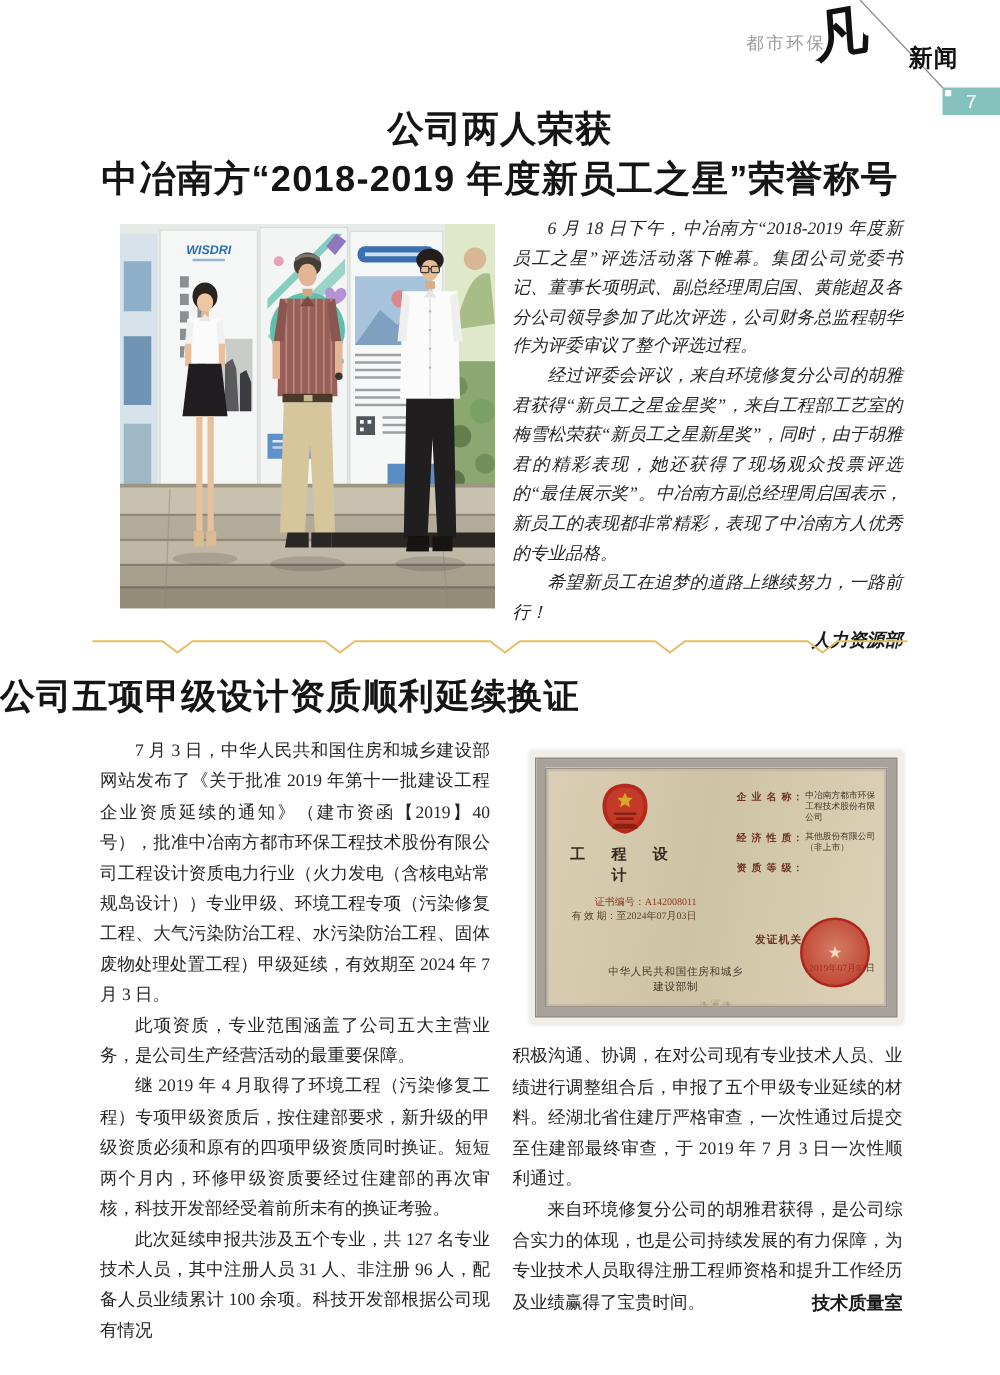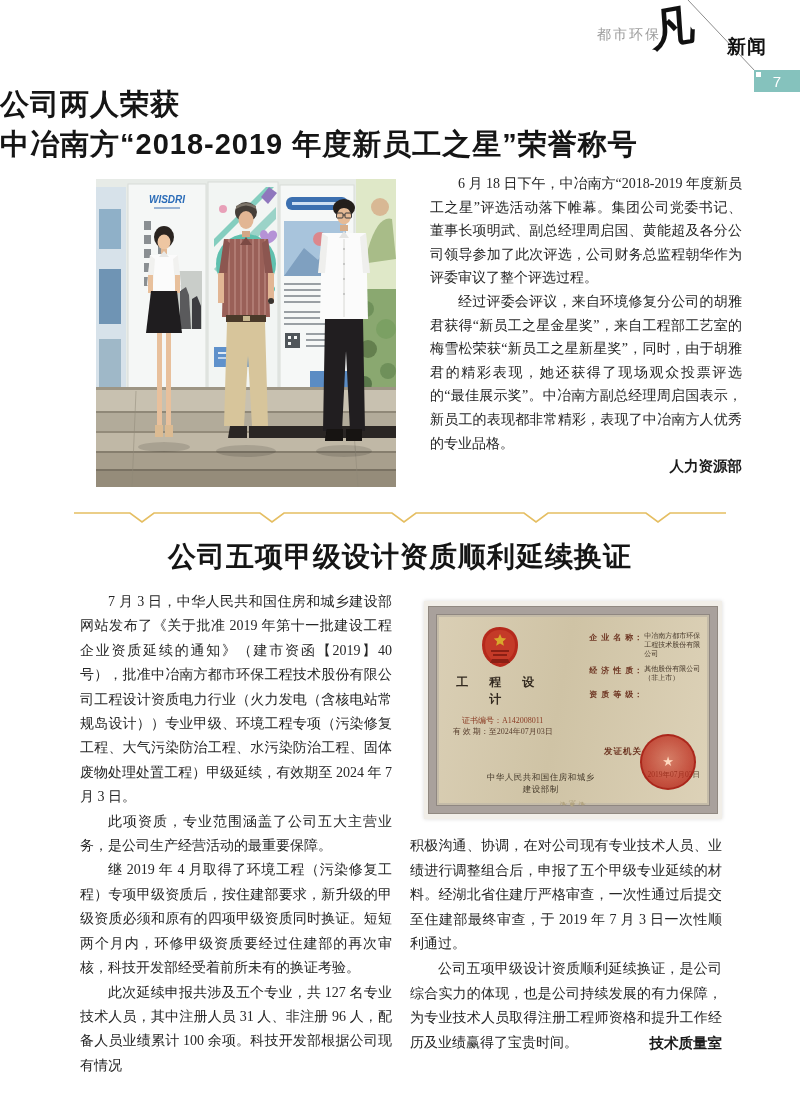--- a/index.html
+++ b/index.html
@@ -14,34 +14,34 @@
     font-family:"DejaVu Serif",serif;color:#111;transform:rotate(-10deg) skewX(-6deg);line-height:1;}
   .section-label{left:727px;top:34px;font-family:"Liberation Sans",sans-serif;
     font-size:19px;font-weight:bold;color:#111;letter-spacing:1px;}
   .page-tab{left:754px;top:70px;width:46px;height:22px;background:#85c2bd;}
   .page-tab .notch{position:absolute;left:2px;top:2px;width:5px;height:5px;background:#ffffff;}
   .page-tab .num{position:absolute;left:0;top:0;width:100%;height:100%;display:flex;
     align-items:center;justify-content:center;color:#ffffff;
     font-family:"Liberation Sans",sans-serif;font-size:15px;}
 
   
-  .a1-title{left:0;top:84px;width:800px;
+  .a1-title{left:0;top:84px;width:800px;text-align:center;
     font-family:"Liberation Sans","DejaVu Sans",sans-serif;font-weight:bold;color:#151515;
     font-size:29px;line-height:40px;letter-spacing:1px;}
   .photo{left:96px;top:179px;width:344px;height:308px;overflow:hidden;}
-  .a1-body{left:430px;top:172px;width:312px;font-size:14px;line-height:23.6px;text-align:justify;}
+  .a1-body{left:410px;top:172px;width:312px;font-size:14px;line-height:23.6px;text-align:justify;font-style:italic;}
   .a1-body p{margin:0;text-indent:2em;}
   .sig{font-family:"Liberation Sans",sans-serif;font-weight:bold;text-align:right;
     font-size:14.5px;color:#1a1a1a;}
 
   
   .divider{left:72px;top:510px;width:656px;height:14px;}
 
   
-  .a2-title{left:0;top:538px;width:800px;text-align:center;
+  .a2-title{left:0;top:538px;width:800px;
     font-family:"Liberation Sans","DejaVu Sans",sans-serif;font-weight:bold;color:#151515;
     font-size:28px;letter-spacing:1px;}
   .a2-left{left:80px;top:590px;width:312px;font-size:14px;line-height:24.4px;text-align:justify;}
   .a2-left p{margin:0;text-indent:2em;}
   .a2-right{left:410px;top:834px;width:312px;font-size:14px;line-height:24.6px;text-align:justify;}
   .a2-right p{margin:0;}
   .a2-right p.indent{text-indent:2em;}
   .sig2{margin-top:-24.6px;}
 
   
@@ -49,21 +49,21 @@
     box-shadow:0 0 4px rgba(0,0,0,0.15);}
   .cert-frame{position:absolute;left:5px;top:6px;right:5px;bottom:6px;
     border:7px solid #a9a19c;
     box-shadow:inset 0 0 0 1px #8f8781, inset 0 0 0 3px #c4bba8, 0 0 0 1px #908880;
     background:linear-gradient(100deg,#dacfb5 0%,#cfc3a5 45%,#ddd2b8 100%);}
   .cert-inner{position:absolute;left:6px;top:4px;right:6px;bottom:4px;display:flex;}
   .cert-left{width:44%;text-align:center;position:relative;}
   .cert-right{width:56%;position:relative;padding-left:2px;box-sizing:border-box;}
   .cert-title1{margin-top:2px;font-weight:bold;font-size:12px;letter-spacing:9px;color:#332a20;}
   .cert-title2{font-weight:bold;font-size:19px;letter-spacing:6px;color:#2c241b;margin-top:2px;}
-  .cert-meta{text-align:center;margin:7px 0 0 6px;font-size:8px;line-height:11px;color:#5a4030;}
+  .cert-meta{text-align:right;margin:7px 0 0 6px;font-size:8px;line-height:11px;color:#5a4030;}
   .cert-no{color:#8a3b24;}
   .cert-issuer{position:absolute;left:0;bottom:6px;width:100%;font-size:8.5px;color:#453a2b;letter-spacing:0.5px;margin-left:41px;}
   .cert-field{display:flex;margin-top:6px;margin-left:30px;}
   .cert-flabel{font-size:8px;font-weight:bold;color:#6d3522;letter-spacing:1px;white-space:nowrap;}
   .cert-fvalue{font-size:7px;line-height:9px;color:#46382a;margin-left:1px;}
   .cert-authority{position:absolute;right:62px;bottom:44px;font-size:8.5px;font-weight:bold;color:#6d3522;letter-spacing:1px;}
   .cert-seal{position:absolute;right:8px;bottom:12px;width:52px;height:52px;border-radius:50%;
     background:radial-gradient(circle at 50% 45%, rgba(210,60,40,0.55) 0%, rgba(190,40,25,0.75) 60%, rgba(170,30,20,0.85) 100%);
     border:2px solid rgba(165,30,20,0.8);display:flex;align-items:center;justify-content:center;}
   .cert-seal .star{color:#ffd9c0;font-size:13px;}
@@ -247,20 +247,21 @@
     <path d="M231 250 h16 v12 h-18 z" fill="#17141 2"></path>
     <path d="M231 250 h16 v12 h-18 z" fill="#171412"></path>
     <path d="M250 250 h16 v12 h-16 z" fill="#171412"></path>
   </g>
 </svg>
 </div>
 
 <div class="abs a1-body">
   <p>6 月 18 日下午，中冶南方“2018-2019 年度新员工之星”评选活动落下帷幕。集团公司党委书记、董事长项明武、副总经理周启国、黄能超及各分公司领导参加了此次评选，公司财务总监程朝华作为评委审议了整个评选过程。</p>
   <p>经过评委会评议，来自环境修复分公司的胡雅君获得“新员工之星金星奖”，来自工程部工艺室的梅雪松荣获“新员工之星新星奖”，同时，由于胡雅君的精彩表现，她还获得了现场观众投票评选的“最佳展示奖”。中冶南方副总经理周启国表示，新员工的表现都非常精彩，表现了中冶南方人优秀的专业品格。</p>
+  <p>希望新员工在追梦的道路上继续努力，一路前行！</p>
   <div class="sig">人力资源部</div>
 </div>
 
 <svg class="abs divider" viewBox="0 0 656 14">
   <path d="M2,3 H58 L70,12 L82,3 H188 L200,12 L212,3 H320 L332,12 L344,3 H452 L464,12 L476,3 H574 L586,12 L598,3 H654" fill="none" stroke="#e5be62" stroke-width="1.6"></path>
 </svg>
 
 <div class="abs a2-title">公司五项甲级设计资质顺利延续换证</div>
 
 <div class="abs a2-left">
@@ -307,15 +308,15 @@
           <span class="star">★</span>
         </div>
       </div>
     </div>
     <div class="cert-flourish">❧❦❧</div>
   </div>
 </div>
 
 <div class="abs a2-right">
   <p>积极沟通、协调，在对公司现有专业技术人员、业绩进行调整组合后，申报了五个甲级专业延续的材料。经湖北省住建厅严格审查，一次性通过后提交至住建部最终审查，于 2019 年 7 月 3 日一次性顺利通过。</p>
-  <p class="indent">公司五项甲级设计资质顺利延续换证，是公司综合实力的体现，也是公司持续发展的有力保障，为专业技术人员取得注册工程师资格和提升工作经历及业绩赢得了宝贵时间。</p>
+  <p class="indent">来自环境修复分公司的胡雅君获得，是公司综合实力的体现，也是公司持续发展的有力保障，为专业技术人员取得注册工程师资格和提升工作经历及业绩赢得了宝贵时间。</p>
   <div class="sig sig2">技术质量室</div>
 </div>
 
 </body></html>

